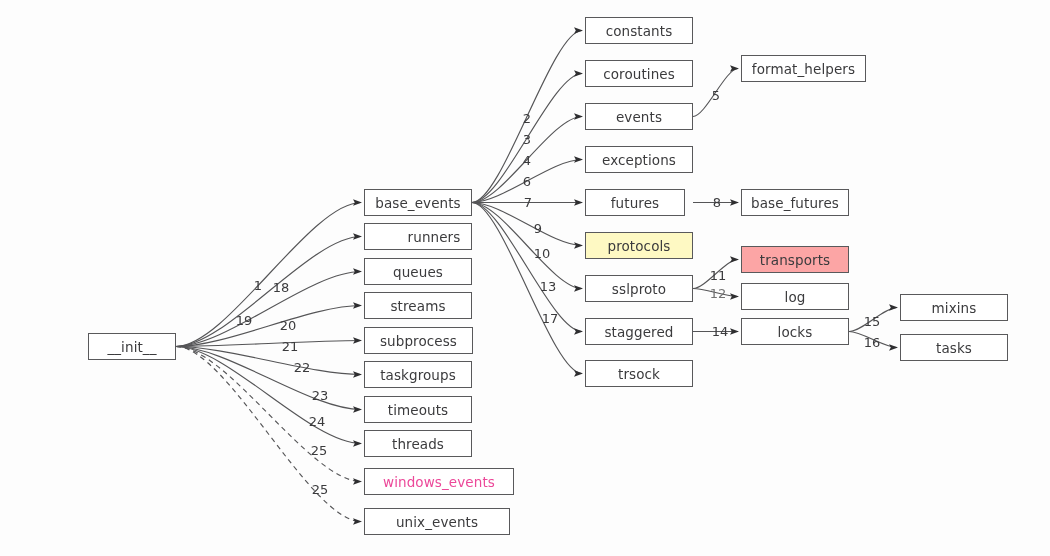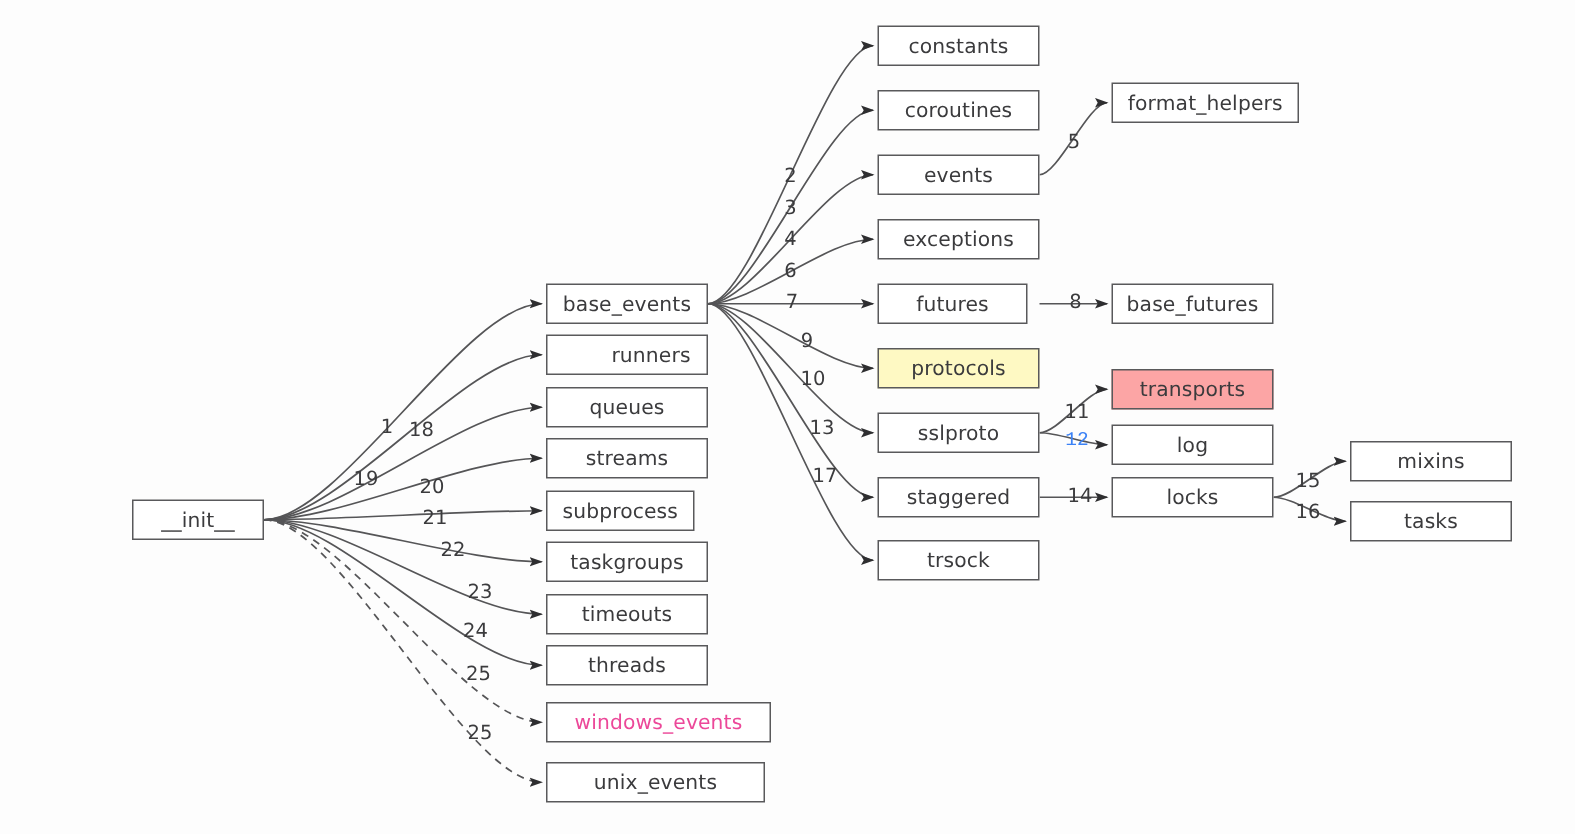--- a/index.html
+++ b/index.html
@@ -97,21 +97,21 @@
       </div>
       <div class="node" style="left: 364px; top: 223px; width: 108px; height: 27px; border-color: rgb(89, 89, 91); background: rgb(255, 255, 255); color: rgb(59, 59, 61); padding-left: 32px;">
         <span>runners</span>
       </div>
       <div class="node" style="left: 364px; top: 258px; width: 108px; height: 27px; border-color: rgb(89, 89, 91); background: rgb(255, 255, 255); color: rgb(59, 59, 61);">
         <span>queues</span>
       </div>
       <div class="node" style="left: 364px; top: 292px; width: 108px; height: 27px; border-color: rgb(89, 89, 91); background: rgb(255, 255, 255); color: rgb(59, 59, 61); align-items: center;">
         <span>streams</span>
       </div>
-      <div class="node" style="left: 364px; top: 327px; width: 99px; height: 27px; border-color: rgb(89, 89, 91); background: rgb(255, 255, 255); color: rgb(59, 59, 61);">
+      <div class="node" style="left: 364px; top: 327px; width: 109px; height: 27px; border-color: rgb(89, 89, 91); background: rgb(255, 255, 255); color: rgb(59, 59, 61);">
         <span>subprocess</span>
       </div>
       <div class="node" style="left: 364px; top: 361px; width: 108px; height: 27px; border-color: rgb(89, 89, 91); background: rgb(255, 255, 255); color: rgb(59, 59, 61);">
         <span>taskgroups</span>
       </div>
       <div class="node" style="left: 364px; top: 396px; width: 108px; height: 27px; border-color: rgb(89, 89, 91); background: rgb(255, 255, 255); color: rgb(59, 59, 61);">
         <span>timeouts</span>
       </div>
       <div class="node" style="left: 364px; top: 430px; width: 108px; height: 27px; border-color: rgb(89, 89, 91); background: rgb(255, 255, 255); color: rgb(59, 59, 61);">
         <span>threads</span>
@@ -187,18 +187,18 @@
       <div class="edge-label" style="left: 527px; top: 160px; color: rgb(59, 59, 61);">4</div>
       <div class="edge-label" style="left: 527px; top: 181px; color: rgb(59, 59, 61);">6</div>
       <div class="edge-label" style="left: 528px; top: 202px; color: rgb(59, 59, 61);">7</div>
       <div class="edge-label" style="left: 538px; top: 228px; color: rgb(59, 59, 61);">9</div>
       <div class="edge-label" style="left: 542px; top: 253px; color: rgb(59, 59, 61);">10</div>
       <div class="edge-label" style="left: 548px; top: 286px; color: rgb(59, 59, 61);">13</div>
       <div class="edge-label" style="left: 550px; top: 318px; color: rgb(59, 59, 61);">17</div>
       <div class="edge-label" style="left: 716px; top: 95px; color: rgb(59, 59, 61);">5</div>
       <div class="edge-label" style="left: 717px; top: 202px; color: rgb(59, 59, 61);">8</div>
       <div class="edge-label" style="left: 718px; top: 275px; color: rgb(59, 59, 61);">11</div>
-      <div class="edge-label" style="left: 718px; top: 293px; color: #3b82f6; font-family: Liberation Mono, monospace;">12</div>
+      <div class="edge-label" style="left: 718px; top: 293px; color: #737373;">12</div>
       <div class="edge-label" style="left: 720px; top: 331px; color: rgb(59, 59, 61);">14</div>
       <div class="edge-label" style="left: 872px; top: 321px; color: rgb(59, 59, 61);">15</div>
       <div class="edge-label" style="left: 872px; top: 342px; color: rgb(59, 59, 61);">16</div>
     </div>
 </div>
 
 </body></html>

